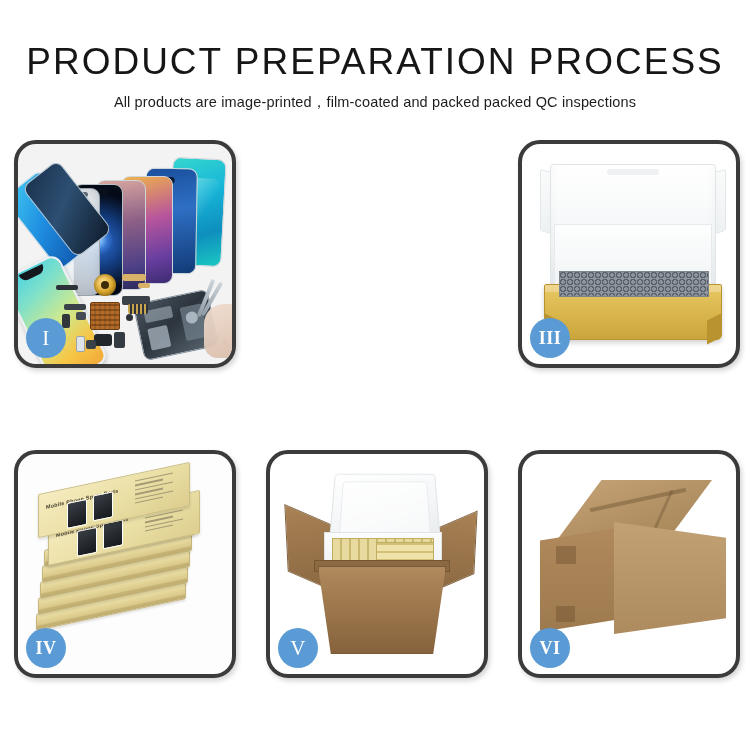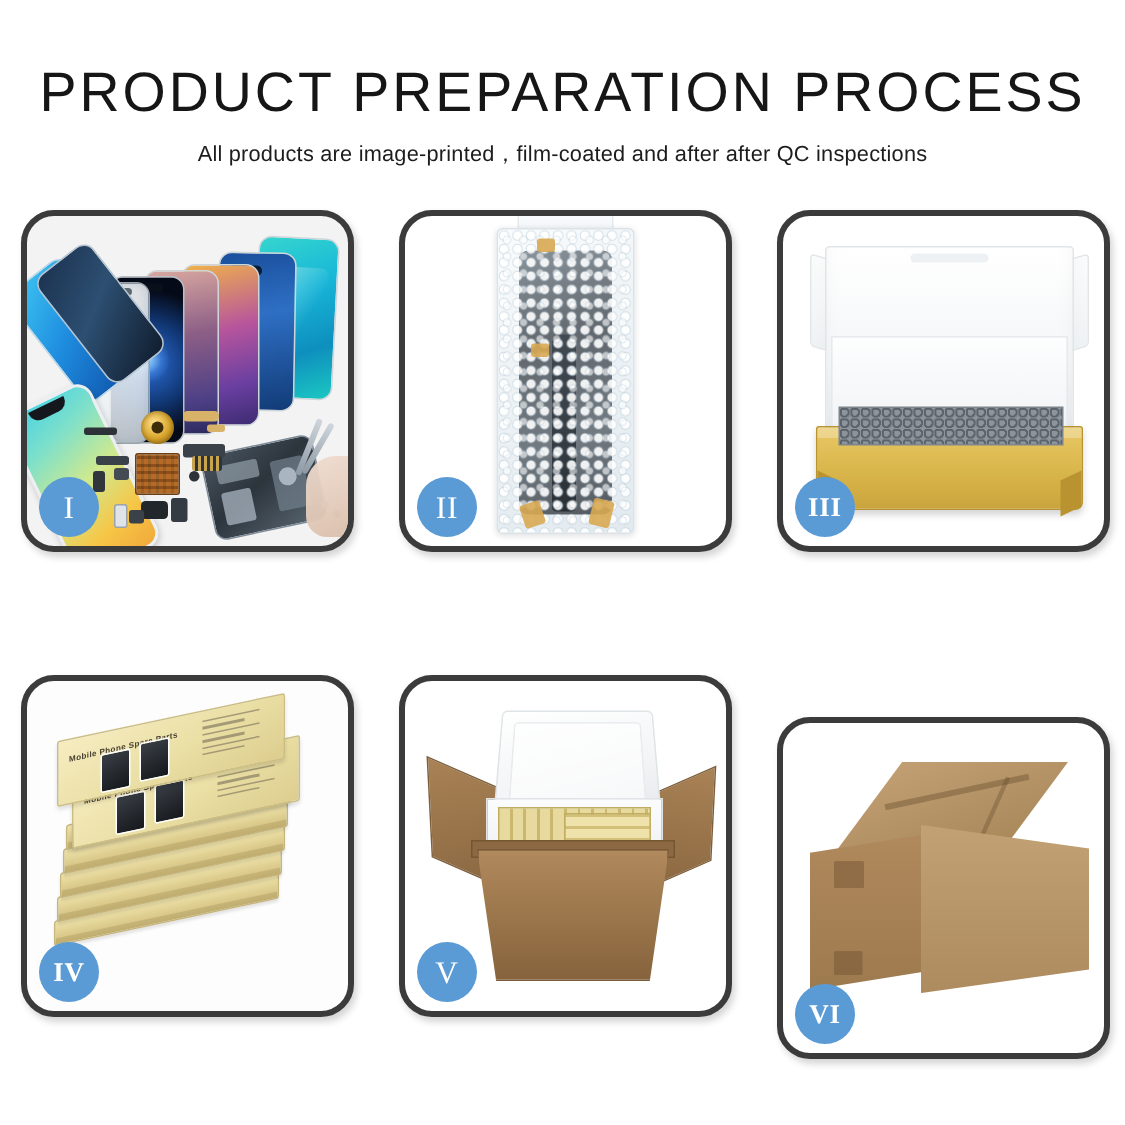--- a/index.html
+++ b/index.html
@@ -31,21 +31,21 @@
     border-radius: 22px;
     background: #ffffff;
     overflow: hidden;
     box-shadow: 2px 3px 5px rgba(0,0,0,.17);
   }
   .p1 { left: 14px;  top: 6px;   width: 222px; height: 228px; background:#f3f3f3; }
   .p2 { left: 266px; top: 6px;   width: 222px; height: 228px; }
   .p3 { left: 518px; top: 6px;   width: 222px; height: 228px; }
   .p4 { left: 14px;  top: 316px; width: 222px; height: 228px; background:#fdfdfd; }
   .p5 { left: 266px; top: 316px; width: 222px; height: 228px; }
-  .p6 { left: 518px; top: 316px; width: 222px; height: 228px; margin-top: 28px; }
+  .p6 { left: 518px; top: 316px; width: 222px; height: 228px; }
 
   .stage { position: absolute; inset: 0; }
 
   
   .badge {
     position: absolute; left: 8px; bottom: 6px;
     width: 40px; height: 40px; border-radius: 50%;
     background: #5b9bd5;
     color: #ffffff;
     font-family: "Liberation Serif", serif;
@@ -286,21 +286,21 @@
   .tab.t1 { left:16px; top:66px; width:20px; height:18px; }
   .tab.t2 { left:16px; top:126px; width:19px; height:16px; }
 </style>
 </head>
 <body>
 
 <div class="page">
 
   <div class="header">
     <div class="title">PRODUCT PREPARATION PROCESS</div>
-    <div class="subtitle">All products are image-printed，film-coated and after after QC inspections</div>
+    <div class="subtitle">All products are image-printed，film-coated and packed packed QC inspections</div>
   </div>
 
   <div class="grid">
 
     <div class="panel p1">
       <div class="stage">
         <div class="ph fan5"></div>
         <div class="ph fan4"></div>
         <div class="ph fan3"></div>
         <div class="ph fan2"></div>
@@ -332,38 +332,20 @@
         <div class="prt mic"></div>
         <div class="prt scr"></div>
         <div class="prt scr2"></div>
         <div class="hand"></div>
         <div class="tweez"></div>
         <div class="tweez2"></div>
       </div>
       <div class="badge">I</div>
     </div>
 
-    <div class="panel p2">
-      <div class="stage">
-        <div class="bagwrap">
-          <div class="bagtop"></div>
-          <div class="bag">
-            <div class="screen-in"></div>
-            <div class="flexstrip"></div>
-            <div class="bubbles"></div>
-            <div class="bubbles2"></div>
-            <div class="tapebit t1"></div>
-            <div class="tapebit t2"></div>
-            <div class="tapebit t3"></div>
-            <div class="tapebit t4"></div>
-          </div>
-        </div>
-      </div>
-      <div class="badge">II</div>
-    </div>
 
     <div class="panel p3">
       <div class="stage">
         <div class="mailer">
           <div class="lid-wingL"></div>
           <div class="lid-wingR"></div>
           <div class="lid-back"></div>
           <div class="foam"></div>
           <div class="tray">
             <div class="tray-inner"></div>

